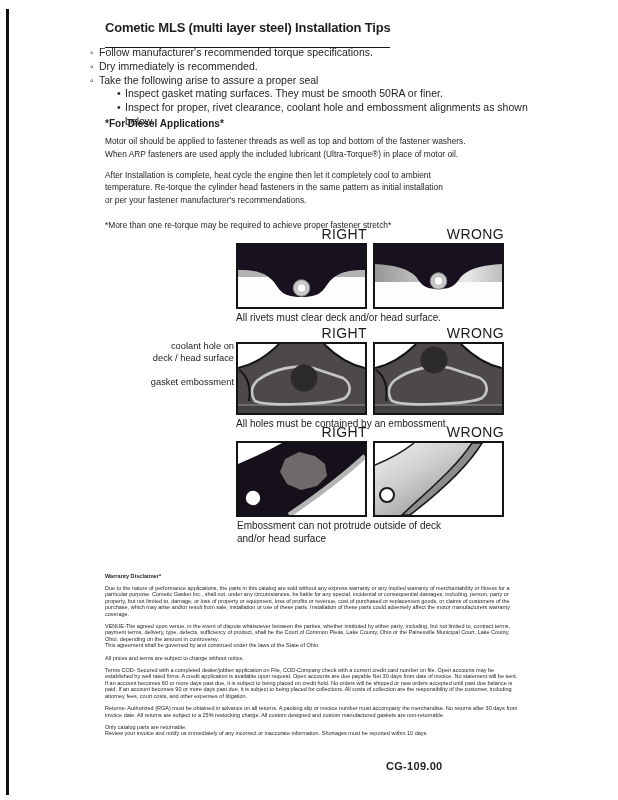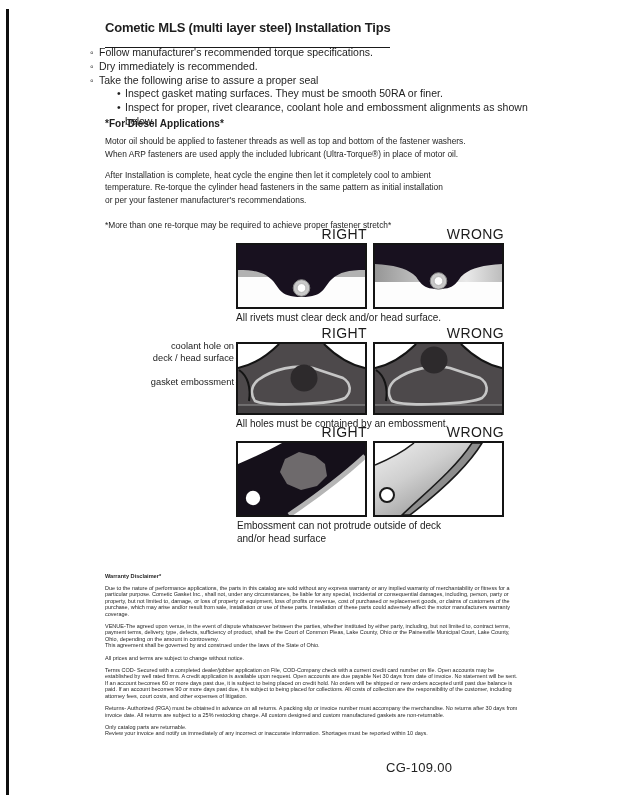--- a/index.html
+++ b/index.html
@@ -27,21 +27,21 @@
   .dg-box svg{display:block;}
   .caption{position:absolute;font-size:10px;color:#1b1b1b;white-space:pre-line;line-height:13px;}
   .callout{position:absolute;width:124px;text-align:right;font-size:9.3px;line-height:12.2px;
            color:#1b1b1b;white-space:pre-line;}
   .leads{position:absolute;pointer-events:none;}
 
   .warranty{position:absolute;left:105px;top:573px;width:414px;color:#262626;}
   .warranty h2{font-size:5.6px;margin:0 0 6px 0;font-weight:bold;}
   .warranty p{font-size:5.5px;line-height:6.4px;margin:0 0 6px 0;white-space:pre-line;}
 
-  .page-num{position:absolute;left:386px;top:760px;font-size:13px;letter-spacing:0.3px;color:#222;}
+  .page-num{position:absolute;left:386px;top:760px;font-size:11px;letter-spacing:0.3px;color:#222;font-weight:bold;}
 </style>
 </head>
 <body>
 
 <div class="page">
   <div class="scan-line"></div>
 
   <h1 class="title">Cometic MLS (multi layer steel) Installation Tips</h1>
 
   <div class="bullets">

